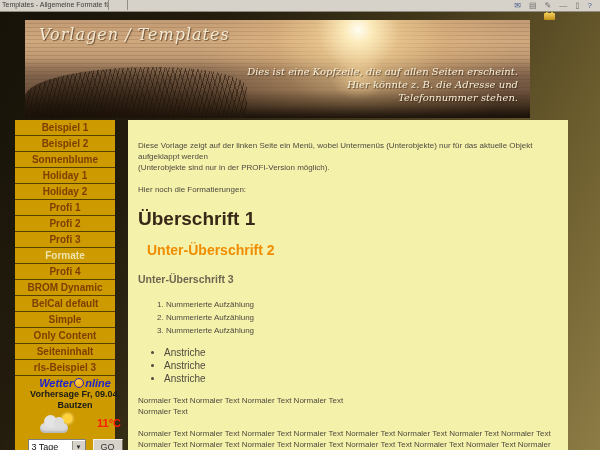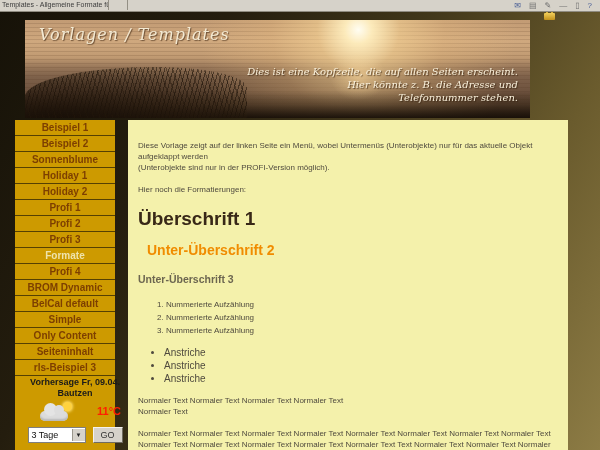--- a/index.html
+++ b/index.html
@@ -119,20 +119,21 @@
     <div class="menu-item">Profi 4</div>
     <div class="menu-item">BROM Dynamic</div>
     <div class="menu-item">BelCal default</div>
     <div class="menu-item">Simple</div>
     <div class="menu-item">Only Content</div>
     <div class="menu-item">Seiteninhalt</div>
     <div class="menu-item">rls-Beispiel 3</div>
   </nav>
 
   <div class="widget">
+    <div class="wo-logo"><span>Wetter</span><span class="wo-o"></span><span>nline</span></div>
     <div class="wo-line">Vorhersage Fr, 09.04.</div>
     <div class="wo-line">Bautzen</div>
     <div class="wo-row">
       <span class="wicon">
           <i class="sun-dot"></i>
           <i class="c1"></i>
           <i class="c2"></i>
           <i class="c3"></i>
         </span>
       <span class="temp">11°C</span>

